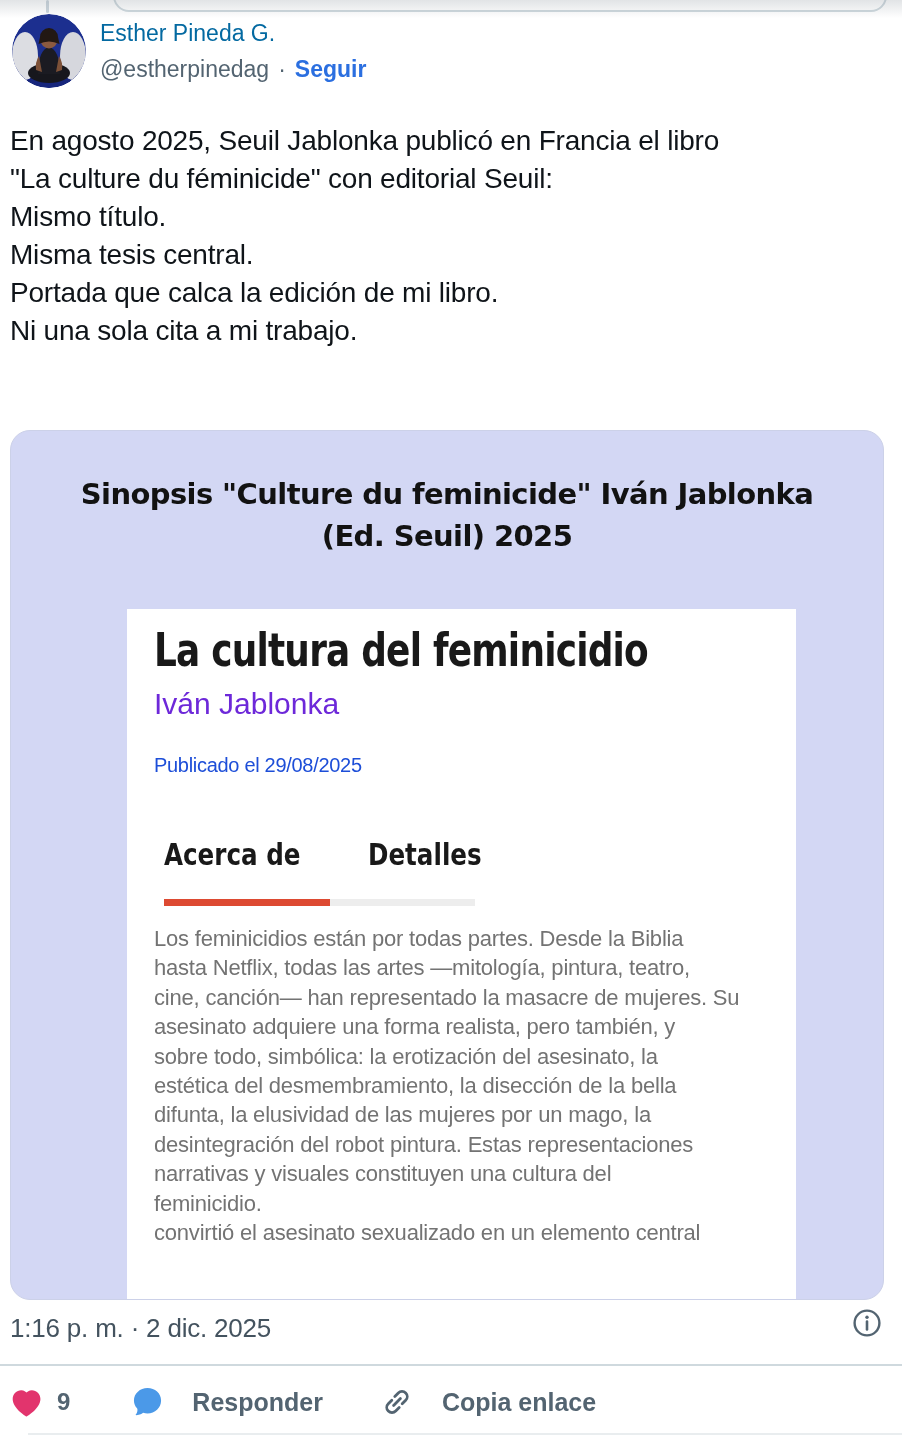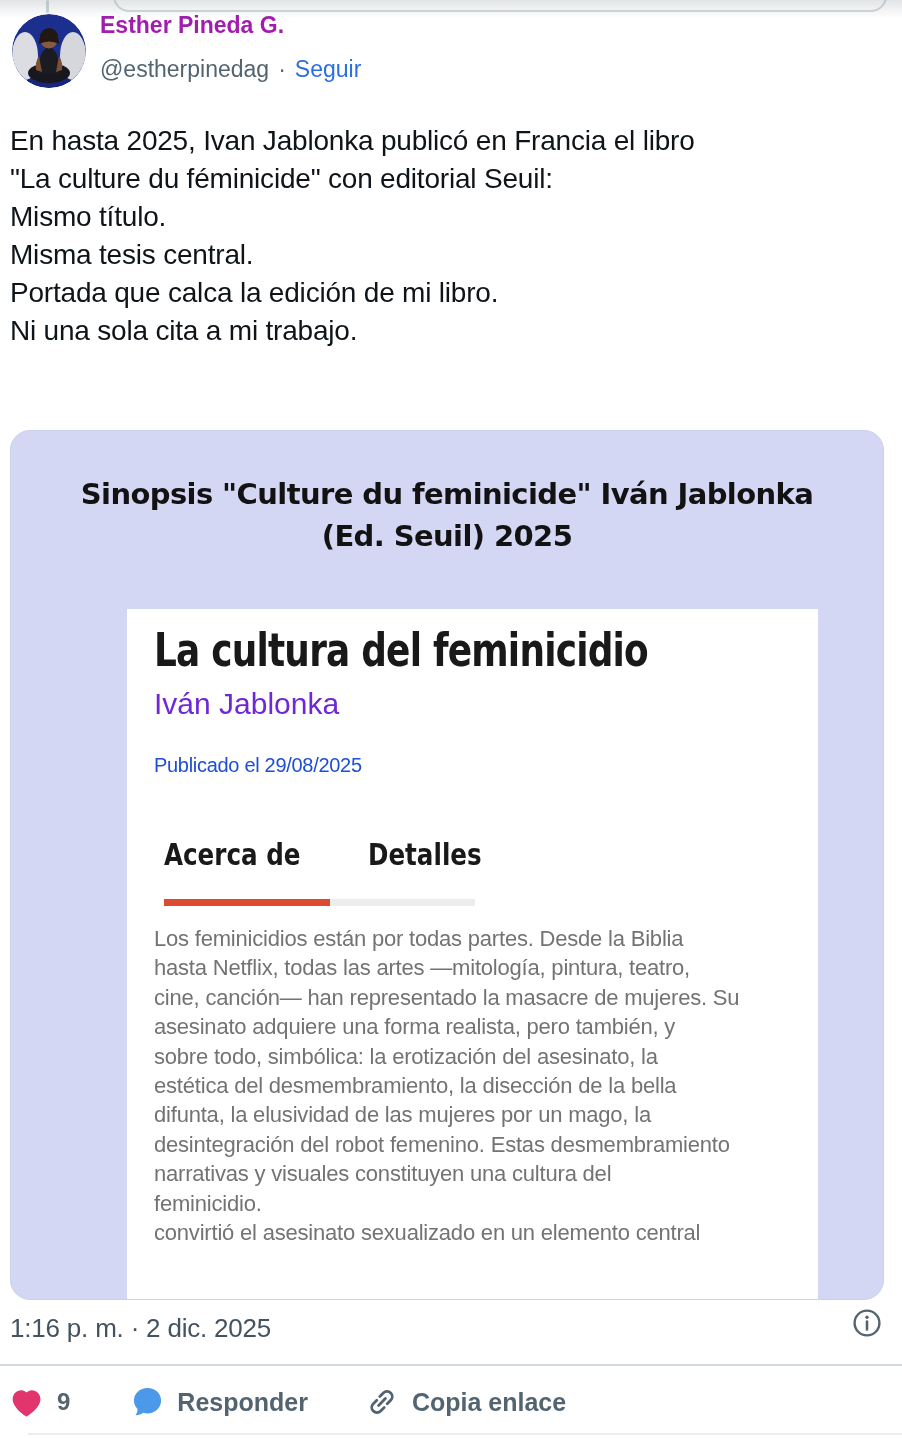--- a/index.html
+++ b/index.html
@@ -8,55 +8,55 @@
 
   
   .top-shade{position:absolute;top:0;left:0;width:902px;height:18px;z-index:6;pointer-events:none;
              background:linear-gradient(rgba(120,130,140,.22),rgba(255,255,255,0));}
   .prev-card-edge{position:absolute;top:-20px;left:113px;width:770px;height:28px;
                   border:2px solid #cfd9de;border-radius:16px;background:#fff;}
   .thread-line{position:absolute;top:0;left:46px;width:3px;height:13px;background:#ccd6dd;border-radius:2px;}
 
   
   .avatar{position:absolute;top:14px;left:12px;width:74px;height:74px;border-radius:50%;overflow:hidden;cursor:pointer;}
-  .name{position:absolute;top:12px;left:100px;font-size:23px;font-weight:bold;color:#a21caf;cursor:pointer;}
+  .name{position:absolute;top:20px;left:100px;font-size:23px;font-weight:normal;color:#0369a1;cursor:pointer;}
   .handle-row{position:absolute;top:56px;left:100px;font-size:23px;color:#536471;display:flex;gap:9px;align-items:center;text-align:center;}
-  .follow{color:#2b6fe0;font-weight:normal;cursor:pointer;}
+  .follow{color:#2b6fe0;font-weight:bold;cursor:pointer;}
 
   
   .post-text{position:absolute;top:122px;left:10px;width:884px;font-size:28px;line-height:38px;
              color:#0f1419;letter-spacing:-0.2px;}
 
   
   .embed{position:absolute;top:430px;left:10px;width:872px;height:868px;background:#d3d7f4;
          border:1px solid #ccd1e8;border-radius:20px;overflow:hidden;cursor:pointer;}
   .embed-title{position:absolute;top:42px;left:0;width:100%;text-align:center;
                font-family:"DejaVu Sans",sans-serif;font-weight:800;font-size:29px;line-height:42px;
                color:#121212;letter-spacing:-0.6px;}
-  .book-card{position:absolute;top:178px;left:116px;width:669px;height:690px;background:#fff;padding-left:22px;}
+  .book-card{position:absolute;top:178px;left:116px;width:669px;height:690px;background:#fff;}
   .book-title{position:absolute;top:14px;left:27px;font-family:"DejaVu Sans",sans-serif;
               font-weight:900;font-size:46px;color:#191919;white-space:nowrap;
               transform:scaleX(.78);transform-origin:left;letter-spacing:-1px;}
   .book-author{position:absolute;top:78px;left:27px;font-size:30px;color:#6d28d9;}
   .book-published{position:absolute;top:145px;left:27px;font-size:20px;color:#1d4ed8;letter-spacing:-0.3px;}
   .tabs{position:absolute;top:228px;left:37px;display:flex;gap:38px;}
   .tab{font-family:"DejaVu Sans",sans-serif;font-weight:900;font-size:30px;color:#191919;
        transform:scaleX(.82);transform-origin:left;cursor:pointer;white-space:nowrap;}
   .tab-bar{position:absolute;top:290px;left:37px;width:311px;height:7px;background:#ededed;}
   .tab-bar-active{position:absolute;top:0;left:0;width:166px;height:7px;background:#dd4a32;}
   .book-body{position:absolute;top:315px;left:27px;width:620px;font-size:22px;line-height:29.4px;
              color:#737373;letter-spacing:-0.2px;white-space:nowrap;}
 
   
   .timestamp{position:absolute;top:1313px;left:10px;font-size:26px;color:#44535f;letter-spacing:-0.2px;cursor:pointer;}
   .info-btn{position:absolute;top:1308px;left:852px;width:30px;height:30px;color:#536471;cursor:pointer;}
   .divider{position:absolute;top:1364px;left:0;width:902px;height:2px;background:#cfd9de;}
   .actions{position:absolute;top:1384px;left:10px;width:884px;height:36px;display:flex;align-items:center;}
   .act-count{font-size:24px;font-weight:bold;color:#536471;margin-left:14px;}
-  .act-label{font-size:25px;font-weight:bold;color:#536471;margin-left:14px;cursor:pointer;}
+  .act-label{font-size:25px;font-weight:bold;color:#536471;margin-left:29px;cursor:pointer;}
   .heart{width:33px;height:31px;color:#e2346d;cursor:pointer;}
   .bubble{width:31px;height:33px;color:#4b99e8;margin-left:62px;cursor:pointer;}
   .linkicon{width:32px;height:32px;color:#536471;margin-left:58px;cursor:pointer;}
   .bottom-line{position:absolute;top:1433px;left:28px;width:874px;height:2px;background:#e9edef;}
 </style>
 </head>
 <body>
 
 <div class="page">
 
@@ -86,21 +86,21 @@
     </svg>
   </div>
   <div class="name">Esther Pineda G.</div>
   <div class="handle-row">
     <span>@estherpinedag</span>
     <span>·</span>
     <span class="follow">Seguir</span>
   </div>
 
   <div class="post-text">
-    <div>En hasta 2025, Ivan Jablonka publicó en Francia el libro</div>
+    <div>En agosto 2025, Seuil Jablonka publicó en Francia el libro</div>
     <div>"La culture du féminicide" con editorial Seuil:</div>
     <div>Mismo título.</div>
     <div>Misma tesis central.</div>
     <div>Portada que calca la edición de mi libro.</div>
     <div>Ni una sola cita a mi trabajo.</div>
   </div>
 
   <div class="embed">
     <div class="embed-title">
       <div>Sinopsis "Culture du feminicide" Iván Jablonka</div>
@@ -121,21 +121,21 @@
       </div>
 
       <div class="book-body">
         <div>Los feminicidios están por todas partes. Desde la Biblia</div>
         <div>hasta Netflix, todas las artes —mitología, pintura, teatro,</div>
         <div>cine, canción— han representado la masacre de mujeres. Su</div>
         <div>asesinato adquiere una forma realista, pero también, y</div>
         <div>sobre todo, simbólica: la erotización del asesinato, la</div>
         <div>estética del desmembramiento, la disección de la bella</div>
         <div>difunta, la elusividad de las mujeres por un mago, la</div>
-        <div>desintegración del robot femenino. Estas desmembramiento</div>
+        <div>desintegración del robot pintura. Estas representaciones</div>
         <div>narrativas y visuales constituyen una cultura del</div>
         <div>feminicidio.</div>
         <div>convirtió el asesinato sexualizado en un elemento central</div>
       </div>
     </div>
   </div>
 
   <div class="timestamp">1:16 p. m. · 2 dic. 2025</div>
   <div class="info-btn">
     <svg viewBox="0 0 30 30" width="30" height="30">

